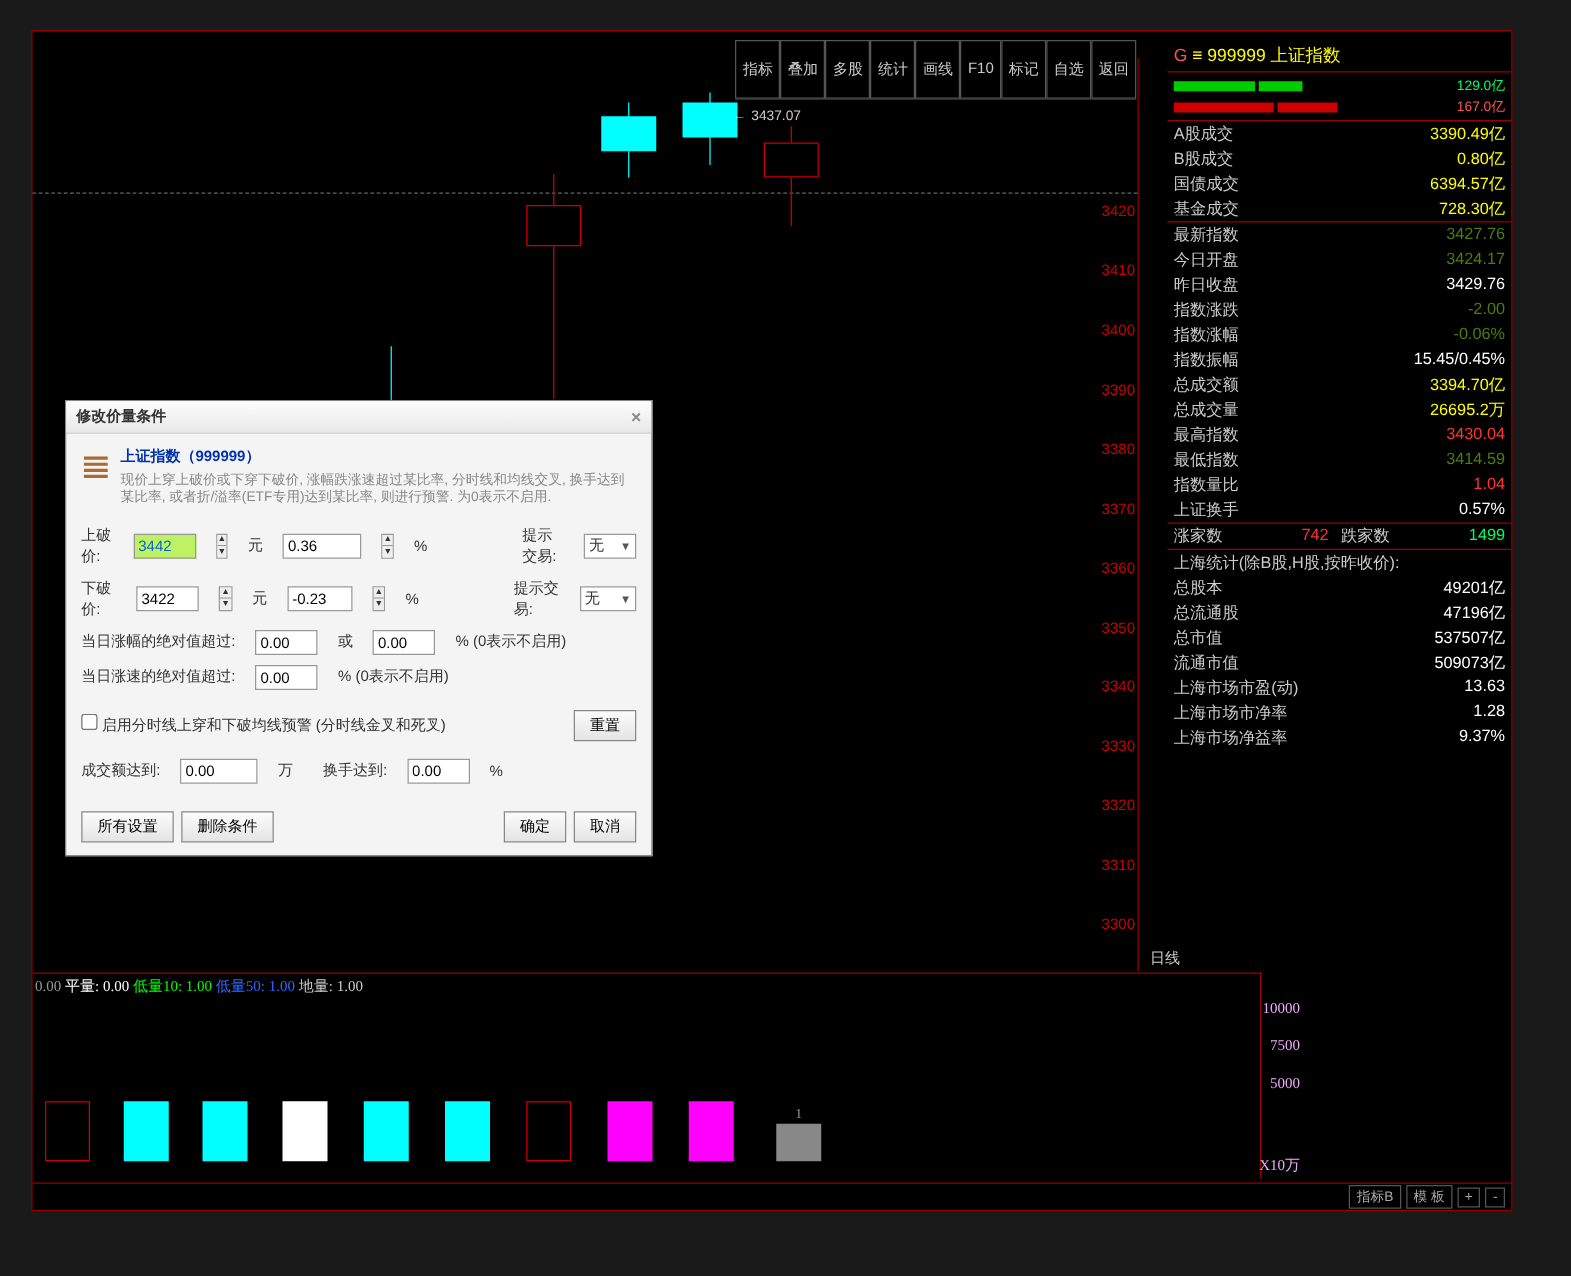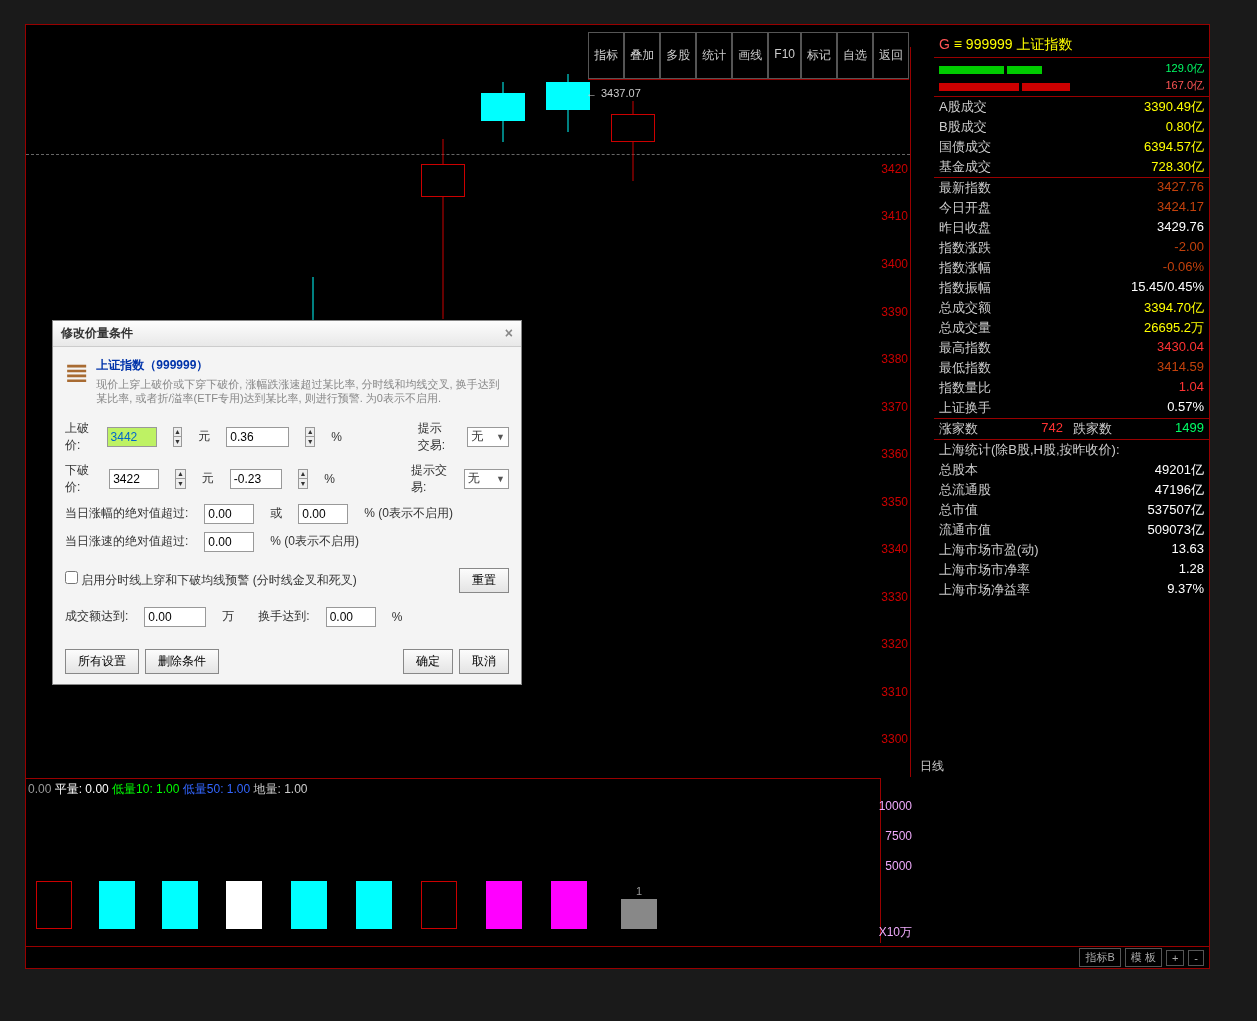--- a/index.html
+++ b/index.html
@@ -87,36 +87,37 @@
   }
   .gbar { background: #00cc00; }
   .rbar { background: #cc0000; }
   .rp-row {
     display: flex;
     justify-content: space-between;
     padding: 1px 5px;
     font-size: 13px;
   }
   .rp-row .lbl { color: #ccc; }
-  .rp-row .val-green { color: #c2410c; }
+  .rp-row .val-green { color: #4d7c0f; }
   .rp-row .val-yellow { color: #ffff00; }
   .rp-row .val-white { color: #fff; }
   .rp-row .val-red { color: #ff3333; }
   .rp-sep { border-bottom: 1px solid #990000; height: 1px; }
   .adv-decl {
     display: flex; padding: 1px 5px; font-size: 13px;
     border-top: 1px solid #990000;
     border-bottom: 1px solid #990000;
   }
   .volume-area {
     position: absolute;
-    left: 0; width: 855px;
+    left: 0; width: 983px;
     top: 753px; height: 165px;
     border-top: 1px solid #990000;
     border-right: 1px solid #990000;
+    font-family: Liberation Serif, serif;
   }
   .vol-legend {
     position: absolute; top: 2px; left: 2px;
     font-size: 12px;
   }
   .vol-axis {
     position: absolute;
     right: -32px;
     font-size: 12px;
     color: #f0abfc;

